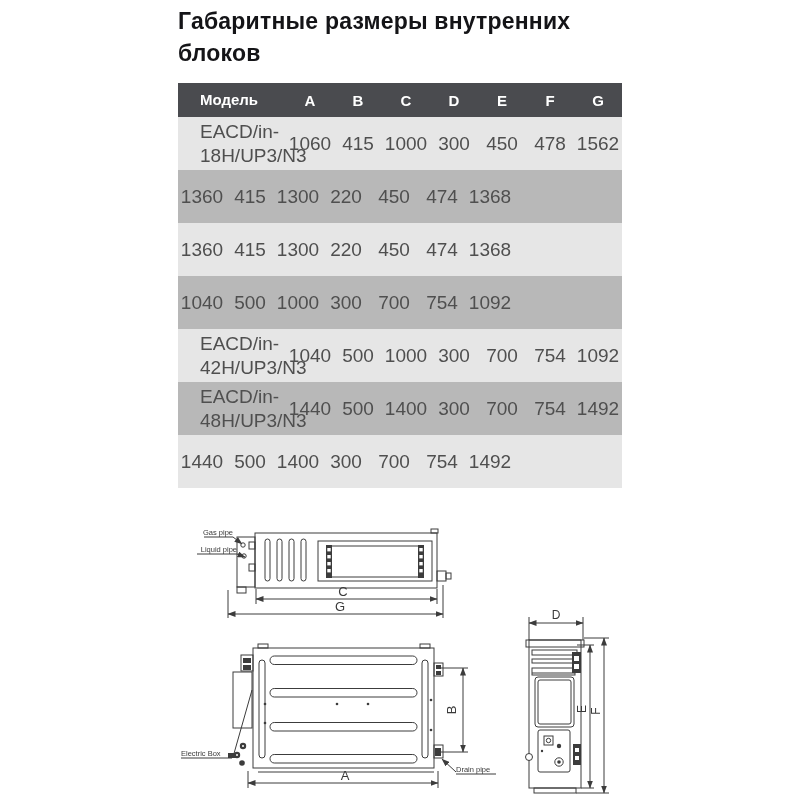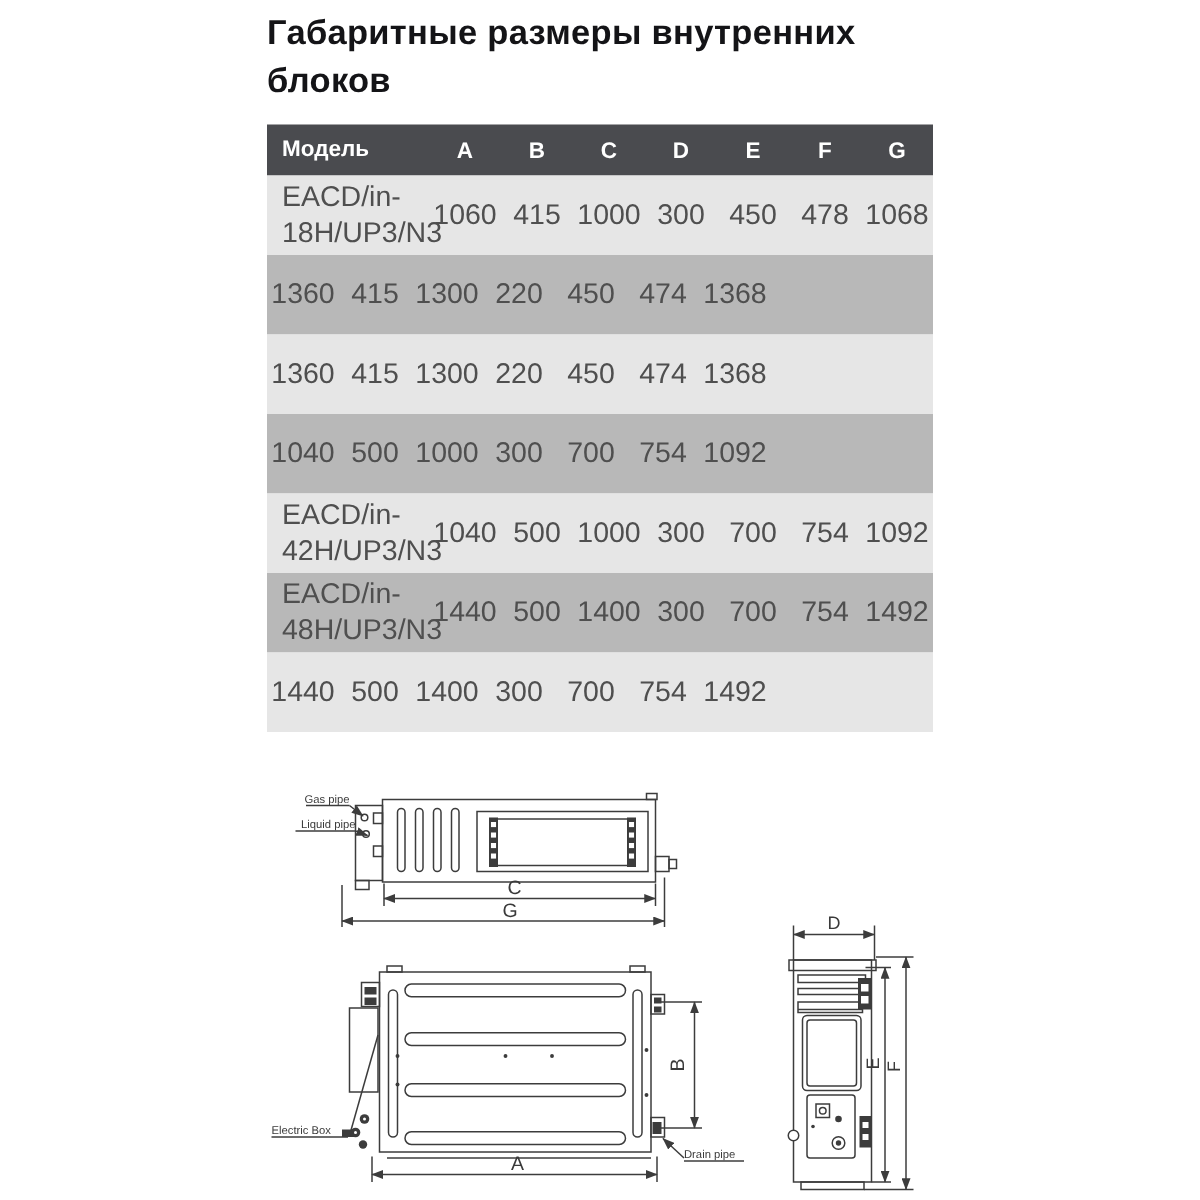--- a/index.html
+++ b/index.html
@@ -11,21 +11,21 @@
   body{width:800px;height:800px;background:#fff;position:relative;overflow:hidden;
        font-family:"Liberation Sans",sans-serif;}
   .page-title{position:absolute;left:178px;top:6px;width:444px;
     font-size:23px;font-weight:700;color:var(--title-text);line-height:1.38;letter-spacing:.2px}
   .dim-table{position:absolute;left:178px;top:83px;width:444px}
   .t-row{display:flex;align-items:center}
   .t-head{background:var(--header-bg);color:#fff;height:34px;font-size:15px;font-weight:700}
   .t-data{height:53px;color:var(--cell-text);font-size:19px}
   .row-light{background:var(--row-light)}
   .row-dark{background:var(--row-dark)}
-  .c-model{width:108px;padding-left:10px;line-height:1.25}
+  .c-model{width:108px;padding-left:22px;line-height:1.25}
   .c-num{width:48px;text-align:center}
   svg.draw{position:absolute;overflow:visible}
   svg.draw text{fill:#3a3a3a;font-family:"Liberation Sans",sans-serif}
   .lbl{font-size:7.5px}
   .dim{font-size:13px}
   .dim-s{font-size:12px}
   .st{fill:none;stroke:var(--ink);stroke-width:1}
   .stf{fill:var(--ink);stroke:none}
   .wt{fill:#fff;stroke:none}
 </style>
@@ -47,21 +47,21 @@
   </div>
 
   <div class="t-row t-data row-light">
     <div class="c-model">EACD/in-18H/UP3/N3</div>
     <div class="c-num">1060</div>
     <div class="c-num">415</div>
     <div class="c-num">1000</div>
     <div class="c-num">300</div>
     <div class="c-num">450</div>
     <div class="c-num">478</div>
-    <div class="c-num">1068</div>
+    <div class="c-num">1562</div>
   </div>
   <div class="t-row t-data row-dark">
     <div class="c-num">1360</div>
     <div class="c-num">415</div>
     <div class="c-num">1300</div>
     <div class="c-num">220</div>
     <div class="c-num">450</div>
     <div class="c-num">474</div>
     <div class="c-num">1368</div>
   </div>

